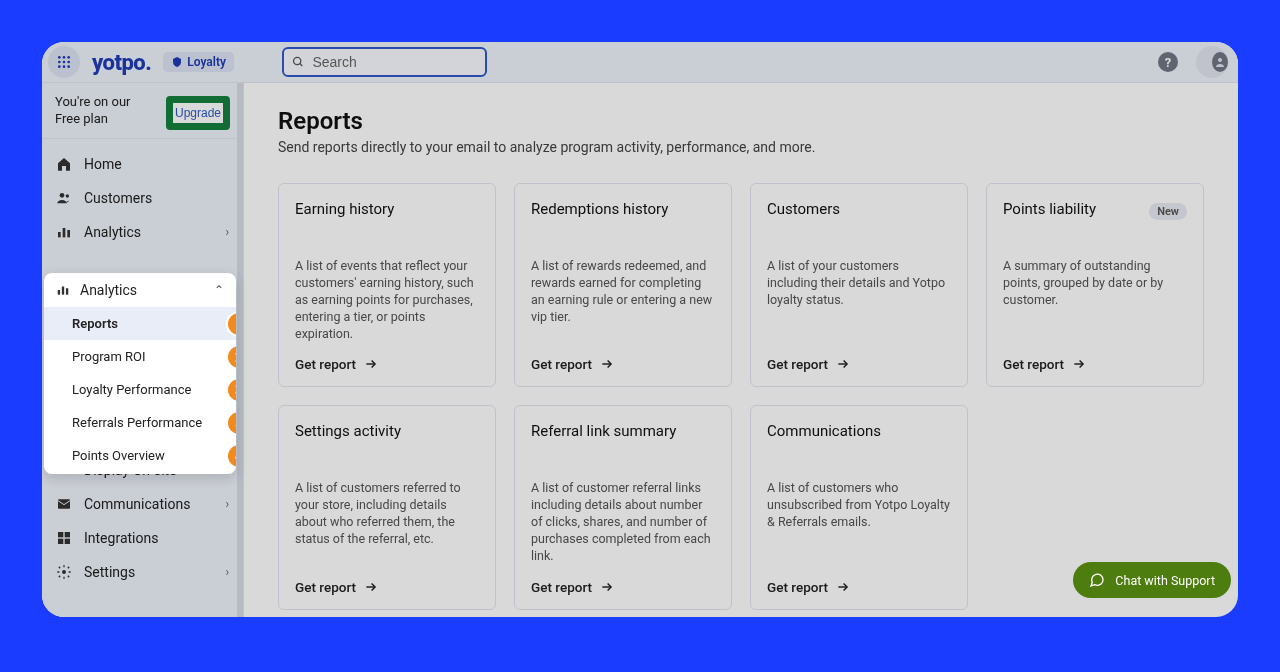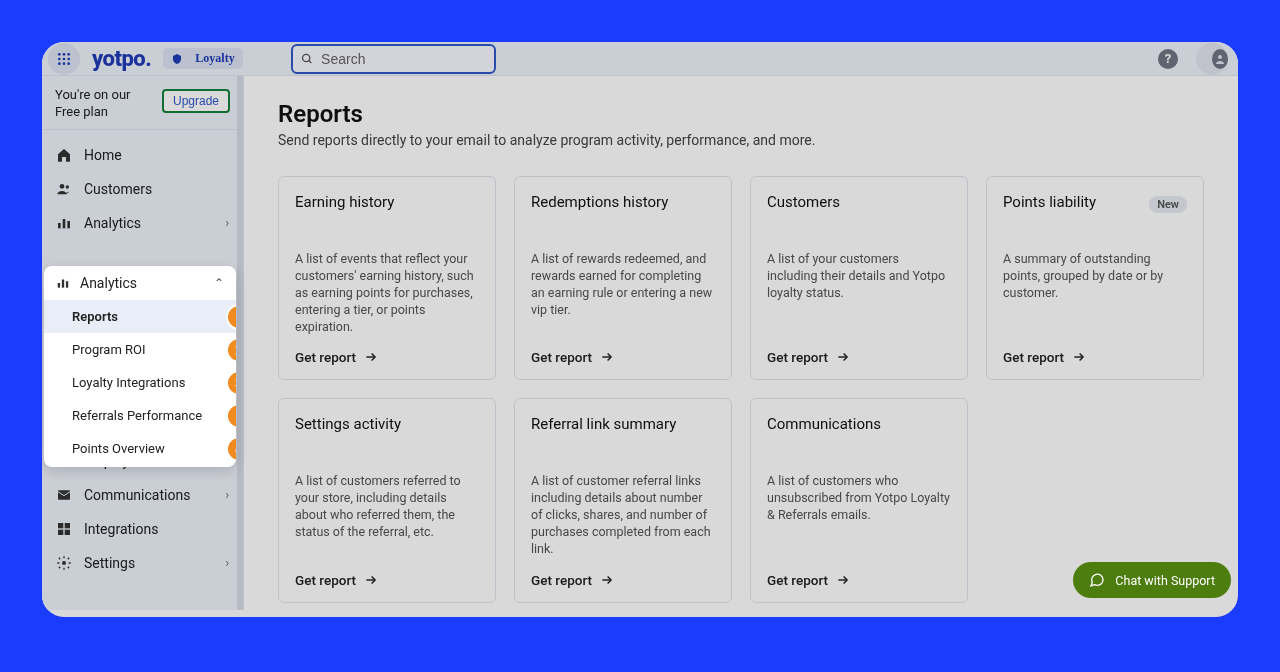--- a/index.html
+++ b/index.html
@@ -20,21 +20,21 @@
     overflow: hidden;
   }
   .scrim {
     position: absolute;
     inset: 0;
     background: rgba(0,0,0,0.15);
     pointer-events: none;
     z-index: 50;
   }
   .topbar {
-    height: 34px;
+    height: 41px;
     background: #eef2fb;
     border-bottom: 1px solid #e0e4ee;
     display: flex;
     align-items: center;
     padding: 0 10px 0 4px;
     gap: 8px;
     position: relative;
   }
   .apps-btn {
     width: 32px; height: 32px;
@@ -46,29 +46,28 @@
     margin-left:2px;
   }
   .logo {
     color: #1e3bb8;
     font-weight: 800;
     font-size: 22px;
     letter-spacing: -0.5px;
     margin-left: 4px;
   }
   .loyalty-pill {
-    display: flex; align-items: center; gap: 12px;
+    display: flex; align-items: center; gap: 4px;
     background: #dce3f3;
     color: #1e3bb8;
     font-size: 12px;
     font-weight: 600;
     padding: 3px 8px;
     border-radius: 5px;
     margin-left: 4px;
-    font-family: Liberation Serif, serif;
   }
   .search {
     display: flex; align-items: center;
     width: 205px; height: 30px;
     border: 2px solid #2e5ac9;
     border-radius: 6px;
     background: #f8faff;
     color: #556;
     padding: 0 8px;
     gap: 8px;
@@ -116,25 +115,25 @@
     justify-content:flex-end;
   }
   .plan-row {
     padding: 11px 13px 8px 13px;
     display: flex; align-items: flex-start; justify-content: space-between;
     font-size: 13px; color: #222;
     border-bottom: 1px solid #e0e4ee;
   }
   .plan-text { width: 100px; line-height: 1.3; }
   .upgrade-btn {
-    border: 2px solid #15803d;
+    border: 7px solid #15803d;
     color: #2e5ac9;
     background: #fff;
     font-size: 12px;
-    padding: 3px 9px;
+    padding: 3px 2px;
     border-radius: 4px;
     cursor: pointer;
     margin-top:2px;
   }
   .nav { padding: 8px 0; flex: 1; overflow-y: auto; }
   .nav-item {
     display: flex; align-items: center;
     padding: 9px 14px;
     gap: 12px;
     font-size: 14px; color: #222;
@@ -374,21 +373,21 @@
         </div>
         <div class="popover-item active">
           <span>Reports</span>
           <span class="num-badge">1</span>
         </div>
         <div class="popover-item">
           <span>Program ROI</span>
           <span class="num-badge">2</span>
         </div>
         <div class="popover-item">
-          <span>Loyalty Integrations</span>
+          <span>Loyalty Performance</span>
           <span class="num-badge">3</span>
         </div>
         <div class="popover-item">
           <span>Referrals Performance</span>
           <span class="num-badge">5</span>
         </div>
         <div class="popover-item">
           <span>Points Overview</span>
           <span class="num-badge">4</span>
         </div>

